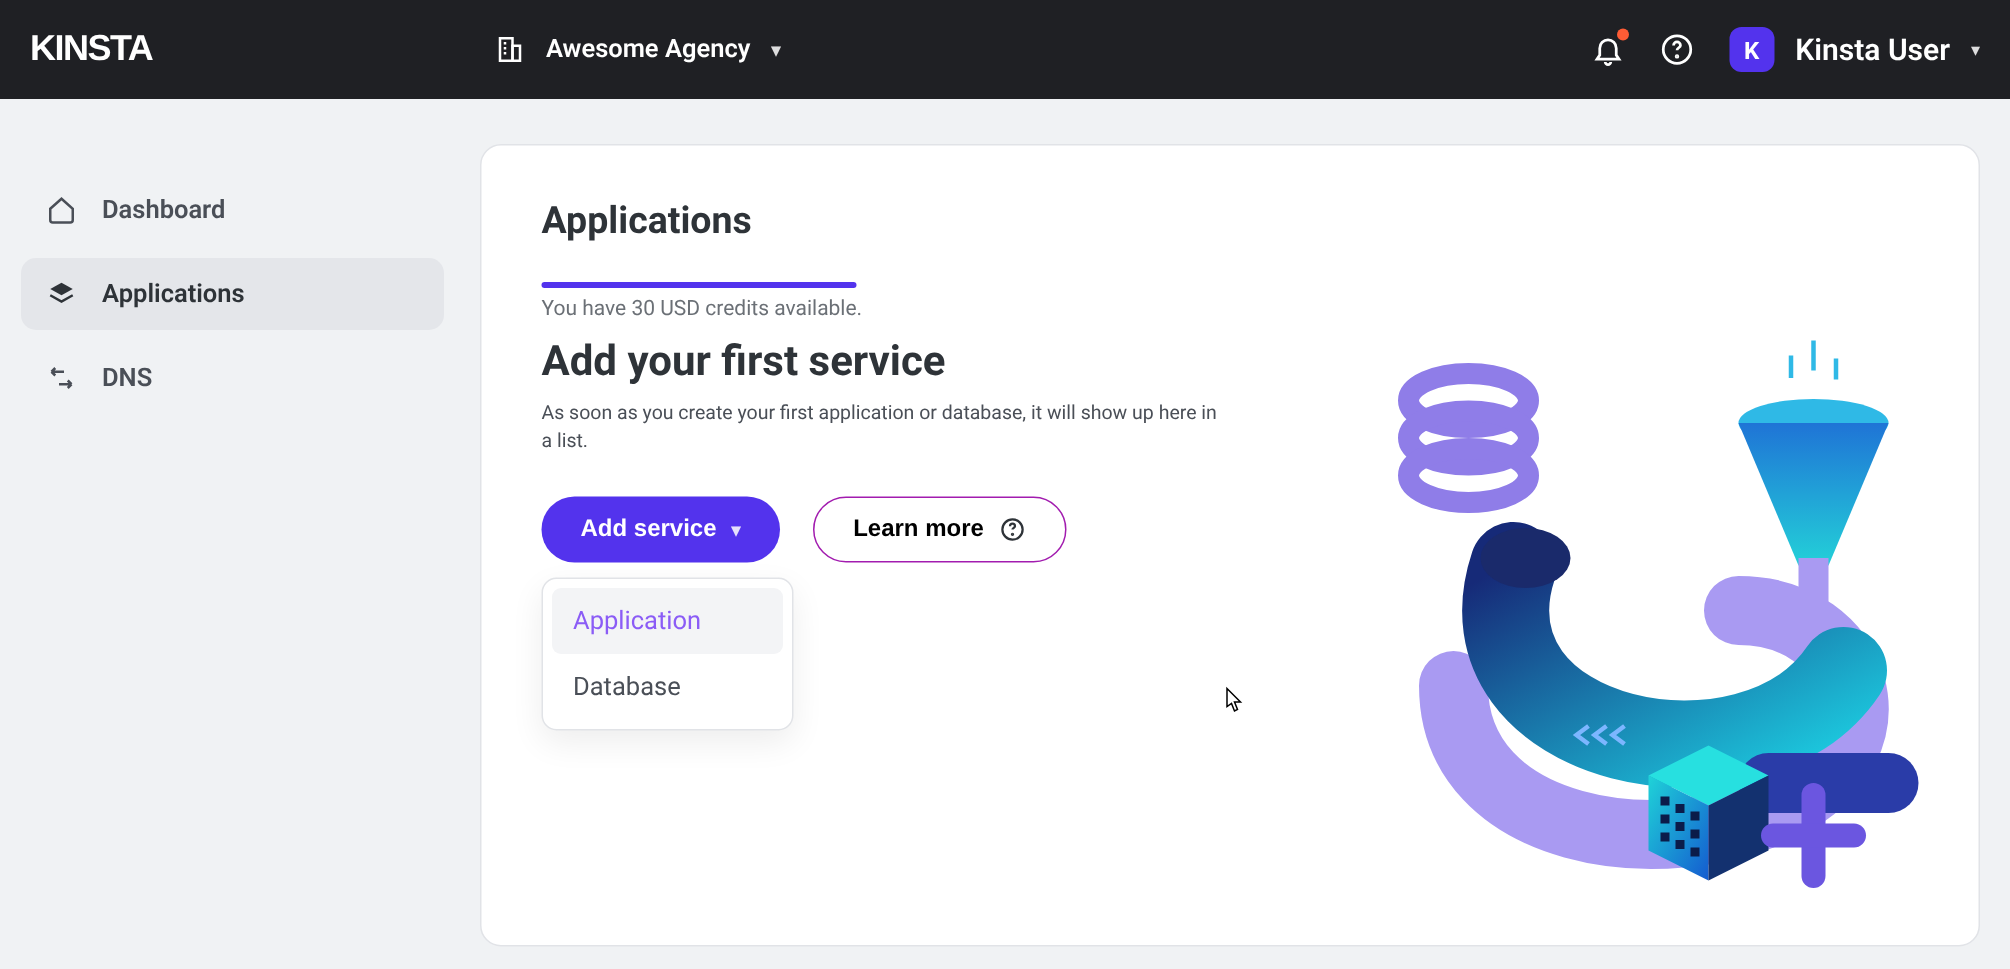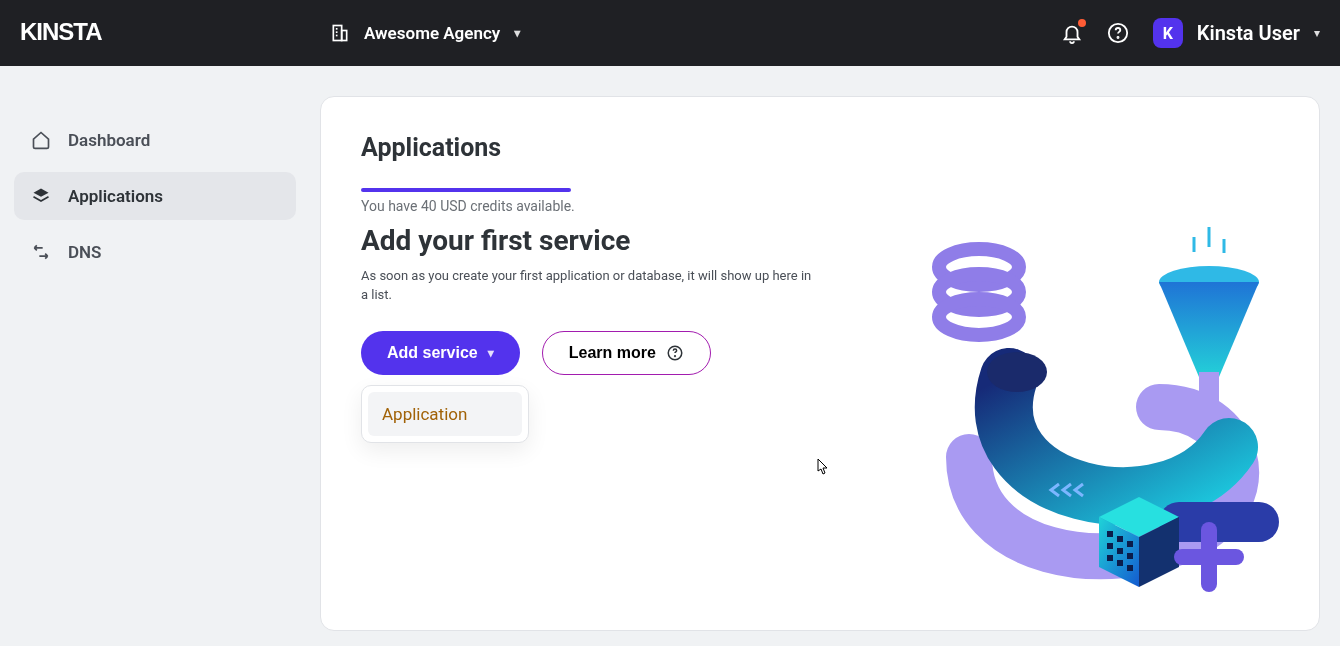--- a/index.html
+++ b/index.html
@@ -153,21 +153,21 @@
   }
   .dropdown-item {
     padding: 12px 14px;
     font-size: 17px;
     color:#4a4f57;
     border-radius:6px;
     cursor:pointer;
   }
   .dropdown-item.hover {
     background:#f3f4f6;
-    color:#a16207;
+    color:#8b5cf6;
   }
 
   
   .illus {
     position:absolute;
     right: 10px;
     top: 100px;
     width: 400px;
     height: 420px;
   }
@@ -259,21 +259,21 @@
       </span>
       <span>DNS</span>
     </div>
   </nav>
 
   <main class="main">
     <div class="card">
       <h1>Applications</h1>
 
       <div class="progress-bar"></div>
-      <div class="credits">You have 40 USD credits available.</div>
+      <div class="credits">You have 30 USD credits available.</div>
 
       <div class="add-first">Add your first service</div>
       <p class="desc">As soon as you create your first application or database, it will show up here in a list.</p>
 
       <div class="button-row">
         <button class="btn btn-primary">
           <span>Add service</span>
           <span class="chev">▾</span>
         </button>
 
@@ -282,20 +282,23 @@
           <svg width="18" height="18" viewBox="0 0 24 24" fill="none" stroke="#2e3338" stroke-width="2">
               <circle cx="12" cy="12" r="9"></circle>
               <path d="M9.8 9a2.2 2.2 0 014.4 0c0 1.3-2.2 1.7-2.2 3"></path>
               <circle cx="12" cy="16.3" r=".5" fill="#2e3338"></circle>
             </svg>
         </button>
 
         <div class="dropdown">
           <div class="dropdown-item hover">
             <span>Application</span>
+          </div>
+          <div class="dropdown-item">
+            <span>Database</span>
           </div>
         </div>
       </div>
 
       <svg width="20" height="24" viewBox="0 0 20 24" style="position:absolute;left:490px;top:360px;">
         <path d="M7 2v12l3-2 2 5 2-1-2-5h4L7 2z" fill="#fff" stroke="#000" stroke-width="1"></path>
       </svg>
 
       <div class="illus">
         <svg width="400" height="420" viewBox="0 0 400 420">

